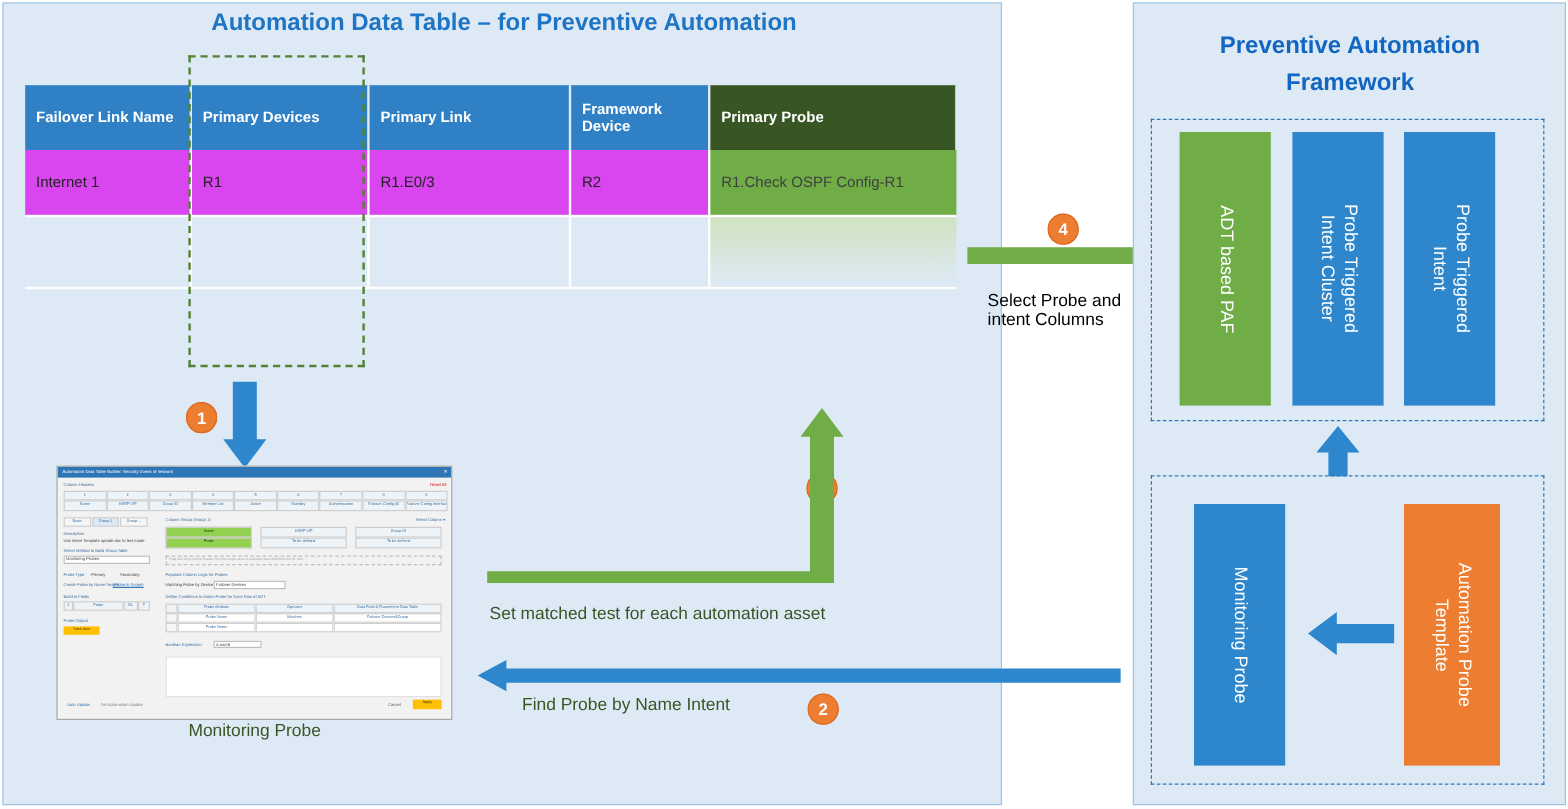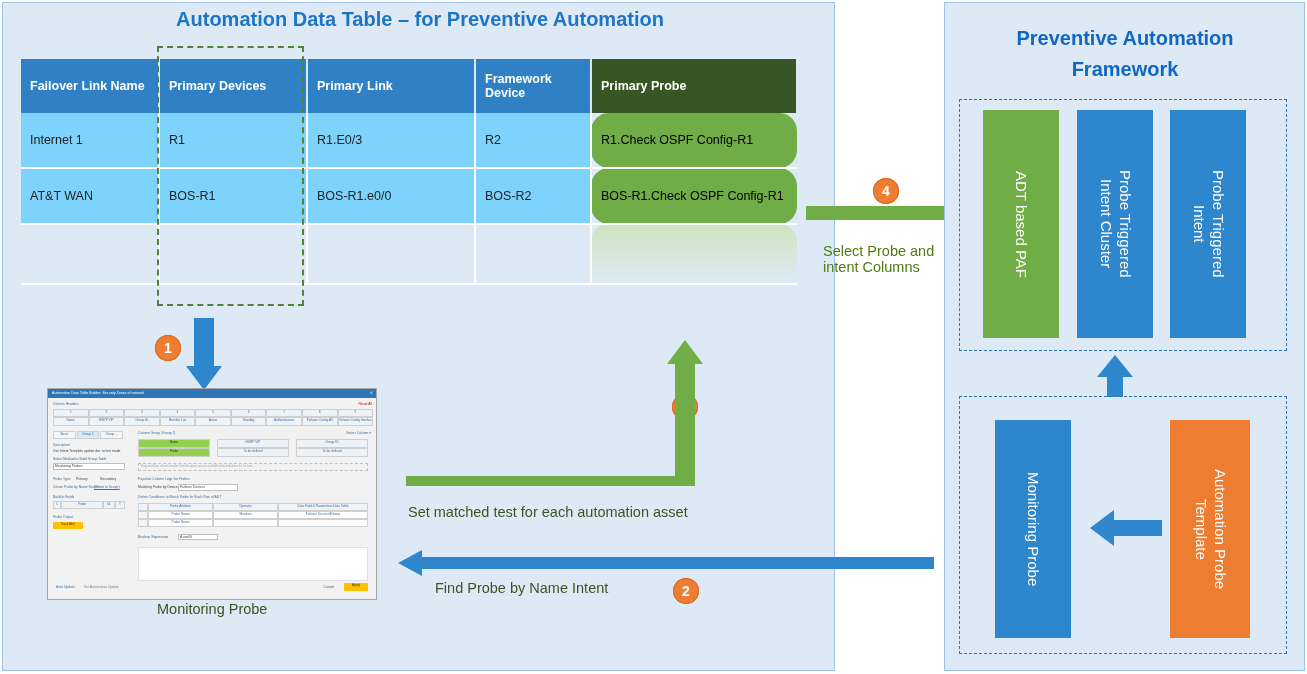--- a/index.html
+++ b/index.html
@@ -51,52 +51,51 @@
     width: 330px;
     font-size: 20px;
     line-height: 1.55;
     color: #1266c0;
   }
 
   
   #adt-table {
     position: absolute;
     left: 21px;
-    top: 59px;
+    top: 71px;
     border-collapse: collapse;
     table-layout: fixed;
     font-size: 12.5px;
   }
   #adt-table th {
     background: #2f80c4;
     color: #ffffff;
     font-weight: bold;
     text-align: left;
     vertical-align: middle;
     padding: 7px 9px;
     border-right: 2px solid #ddeaf6;
     height: 40px;
   }
   #adt-table th.probe-col {
     background: #375623;
   }
   #adt-table td {
-    background: #7dd3fc;
+    background: #d946ef;
     color: #222222;
     padding: 8px 9px;
     border-bottom: 2px solid #ffffff;
     border-right: 2px solid #ffffff;
     vertical-align: middle;
     height: 38px;
   }
   #adt-table td.probe-cell {
     background: #70ad47;
-    color: #000000;
+    color: #404040;
     border-right: none;
-    border-radius: 18px;
   }
   #adt-table tr.blank-row td {
     background: #ddeaf6;
     height: 42px;
   }
   #adt-table tr.blank-row td.probe-cell {
     background: linear-gradient(to bottom, #cfe3bf, #ddeaf6);
   }
   .c1 { width: 138px; }
   .c2 { width: 148px; }
@@ -133,21 +132,21 @@
     box-shadow: 0 0 0 1px #d9691f inset;
   }
   .caption {
     position: absolute;
     font-size: 14.5px;
     color: #375623;
   }
   .caption-blue {
     position: absolute;
     font-size: 14.5px;
-    color: #4d7c0f;
+    color: #000000;
   }
 
   
   #probe-builder {
     position: absolute;
     left: 47px;
     top: 388px;
     width: 330px;
     height: 212px;
     background: #f2f2f2;
@@ -261,27 +260,20 @@
     </tr>
   </thead>
   <tbody>
     <tr>
       <td>Internet 1</td>
       <td>R1</td>
       <td>R1.E0/3</td>
       <td>R2</td>
       <td class="probe-cell">R1.Check OSPF Config-R1</td>
     </tr>
-    <tr>
-      <td>AT&amp;T WAN</td>
-      <td>BOS-R1</td>
-      <td>BOS-R1.e0/0</td>
-      <td>BOS-R2</td>
-      <td class="probe-cell">BOS-R1.Check OSPF Config-R1</td>
-    </tr>
     <tr class="blank-row">
       <td></td>
       <td></td>
       <td></td>
       <td></td>
       <td class="probe-cell"></td>
     </tr>
   </tbody>
 </table>
 

